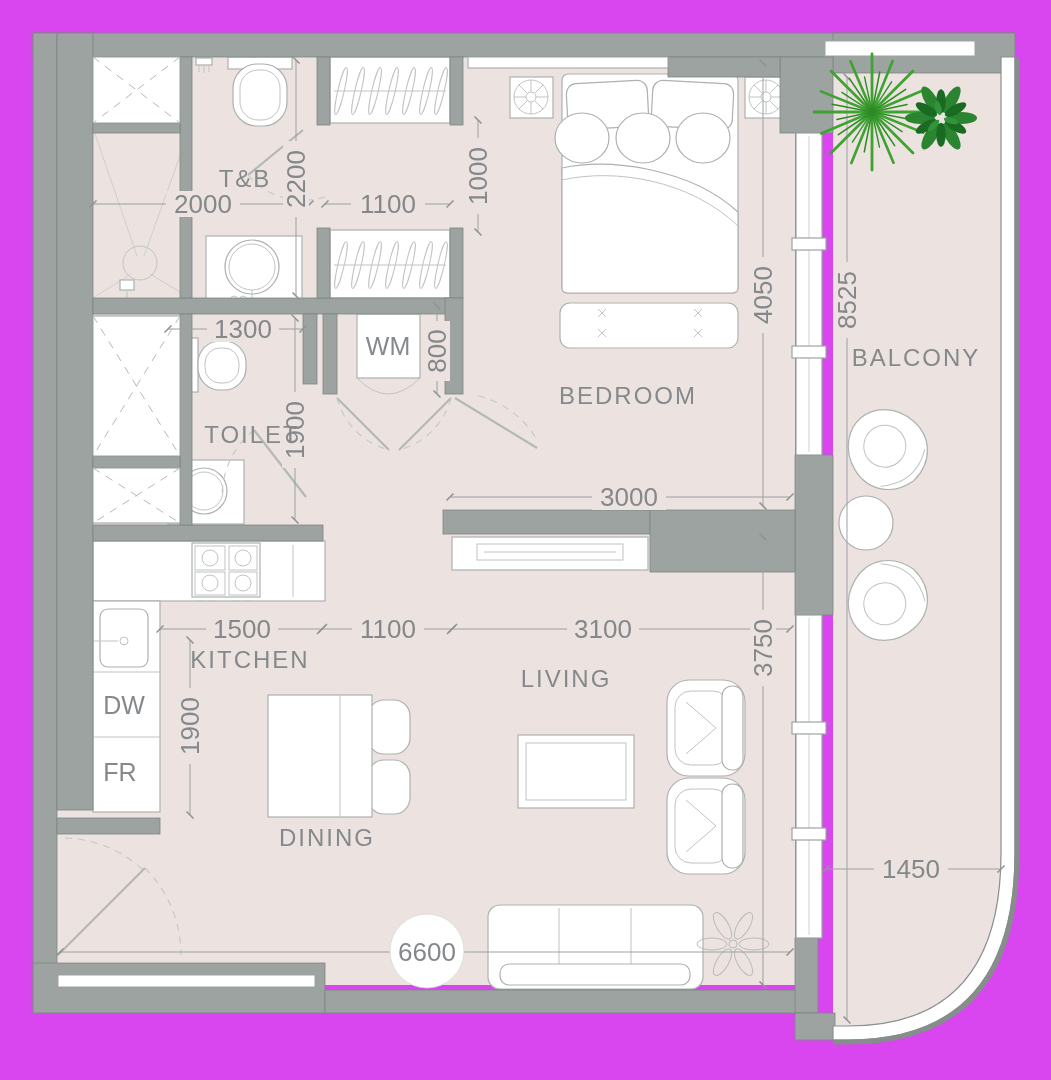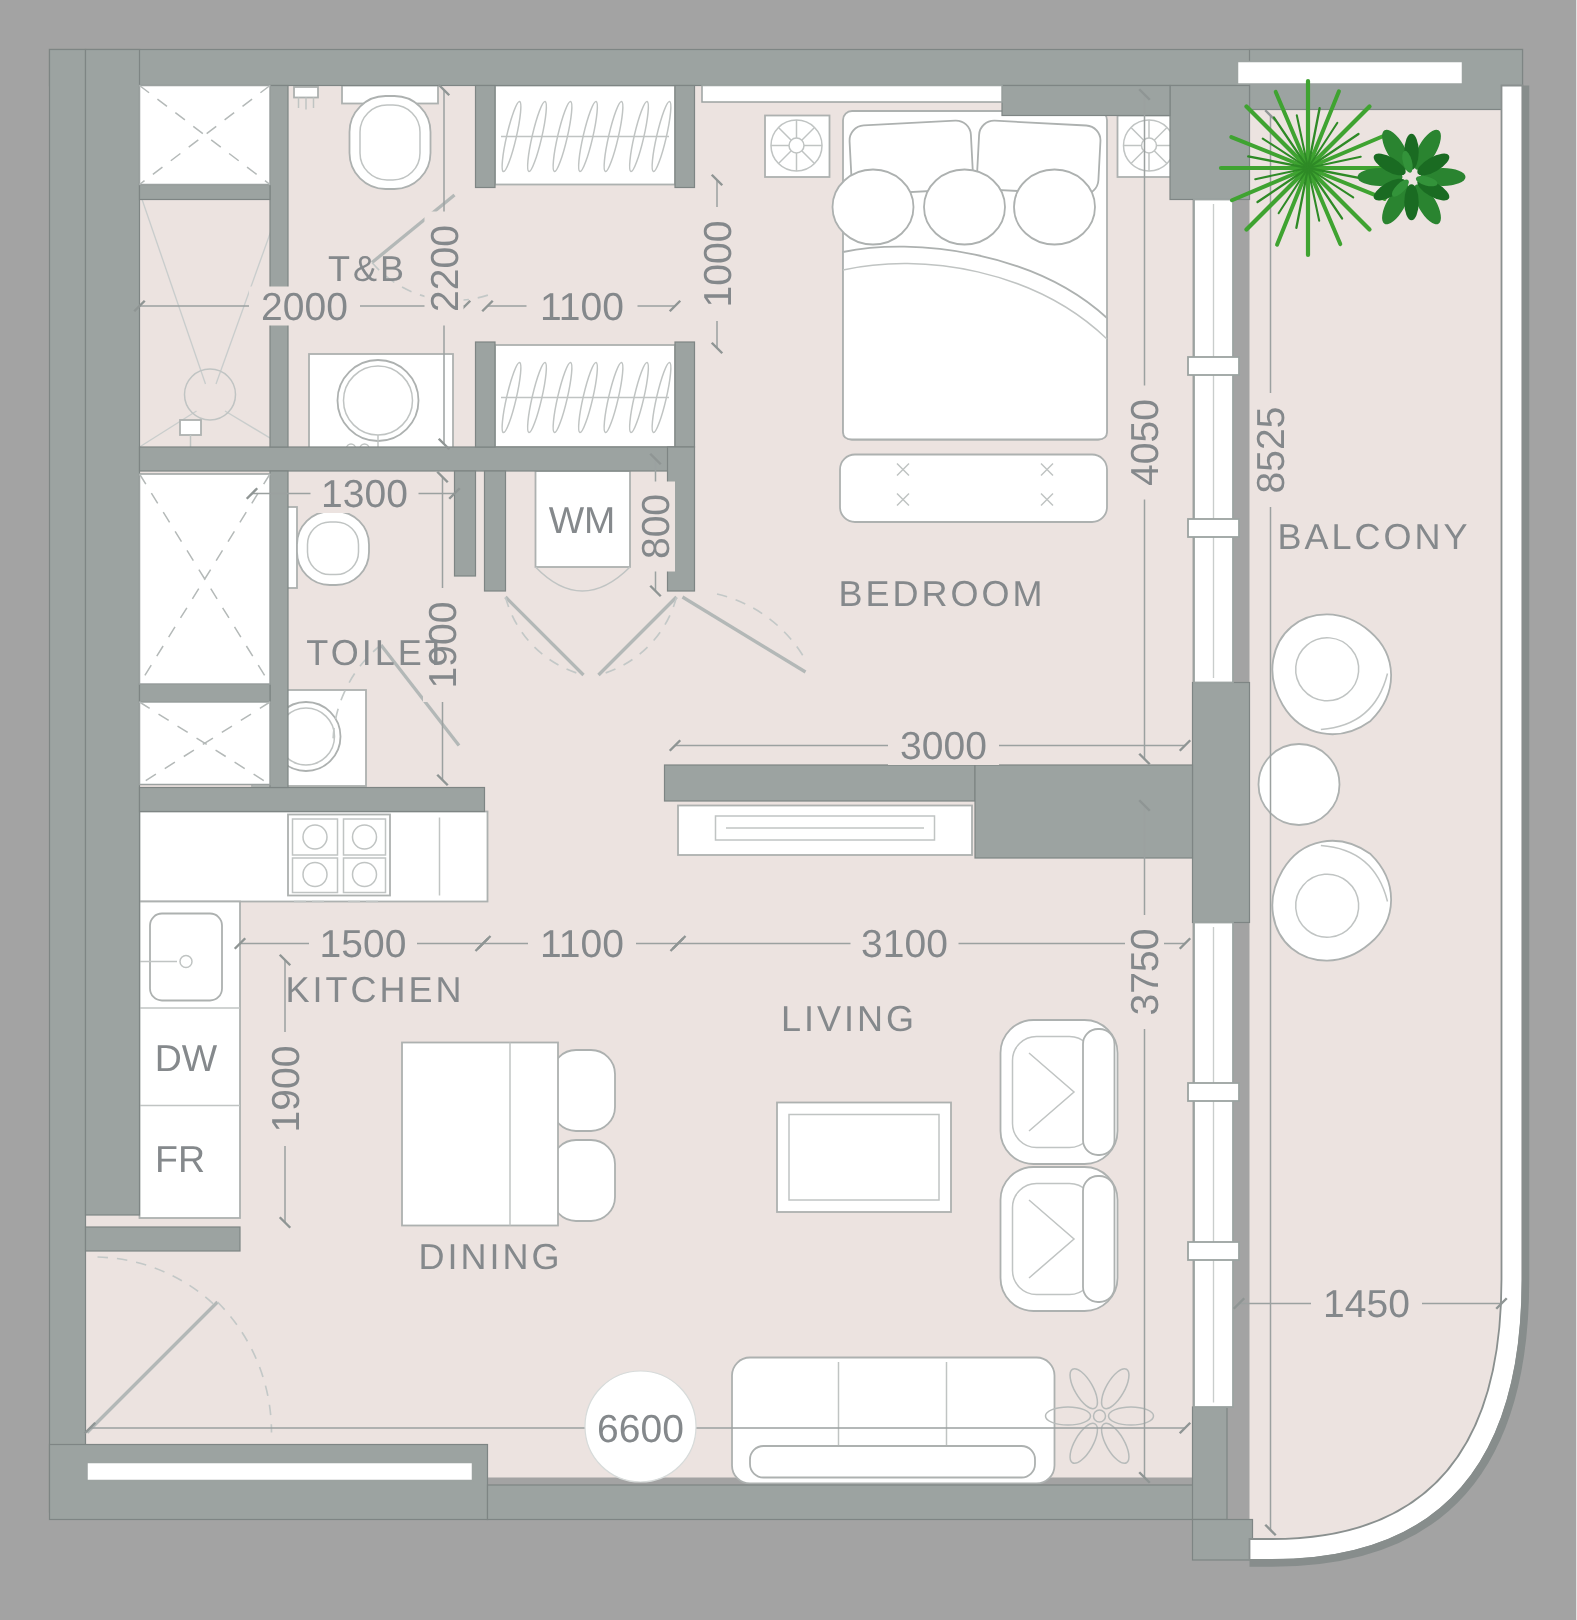--- a/index.html
+++ b/index.html
@@ -1,16 +1,16 @@
 <!DOCTYPE html>
 <html><head>
 <meta charset="utf-8">
 <style>
   html,body{margin:0;padding:0;background:#ffffff;}
-  .stage{width:1051px;height:1080px;position:relative;background:#a3a3a3;overflow:hidden;}
+  .stage{width:1051px;height:1080px;position:relative;background:#d946ef;overflow:hidden;}
   svg{display:block;}
   .wall{fill:#9CA3A1;stroke:#7E8584;stroke-width:.8;}
   .floor{fill:#ECE3E0;}
   .slot{fill:#ffffff;stroke:#9CA3A1;stroke-width:1;}
   .fx{fill:#ffffff;stroke:#ADB1B0;stroke-width:1.2;}
   .fx2{fill:none;stroke:#C0C4C3;stroke-width:1;}
   .thin{fill:none;stroke:#C9CDCC;stroke-width:.9;}
   .dim{stroke:#9BA1A0;stroke-width:1;fill:none;}
   .tick{stroke:#8F9594;stroke-width:1.6;fill:none;}
   .dimbg{fill:#ECE3E0;}

